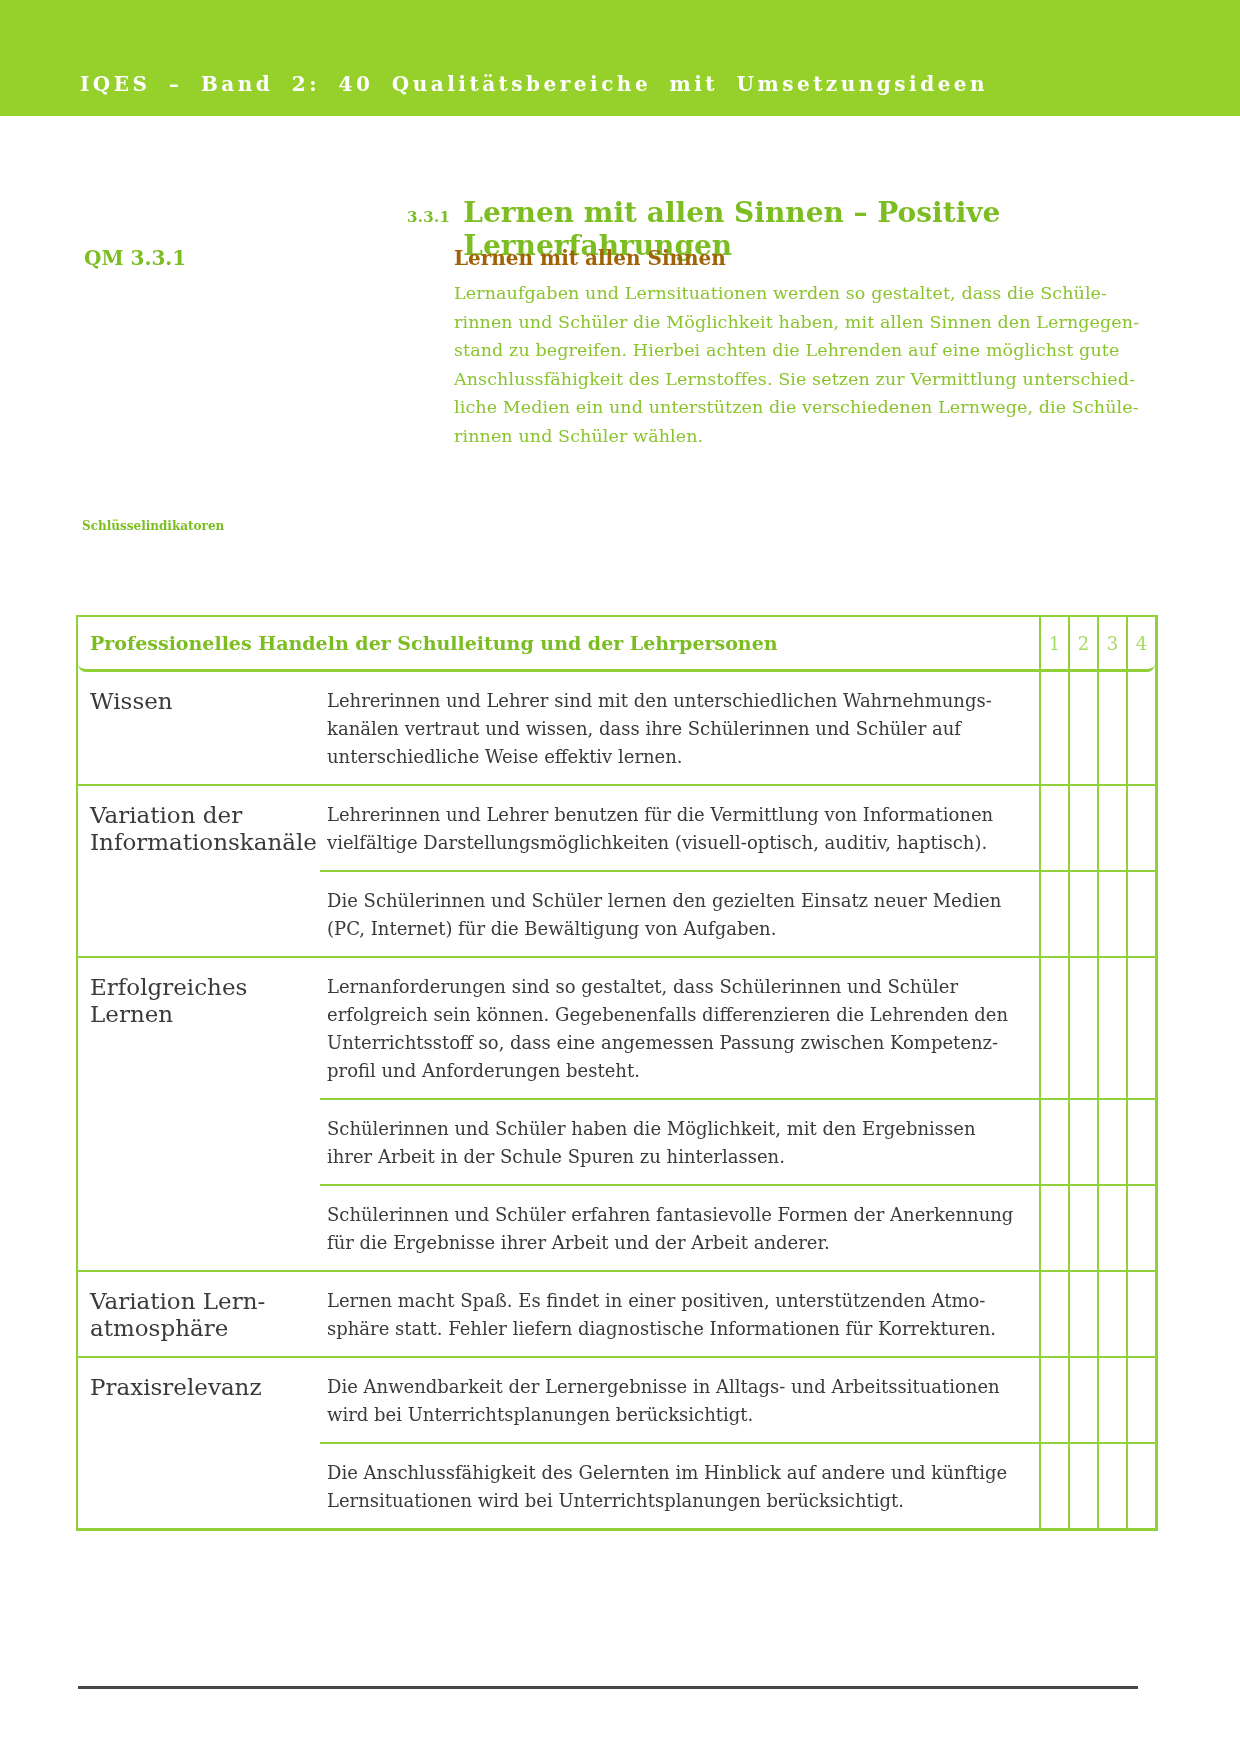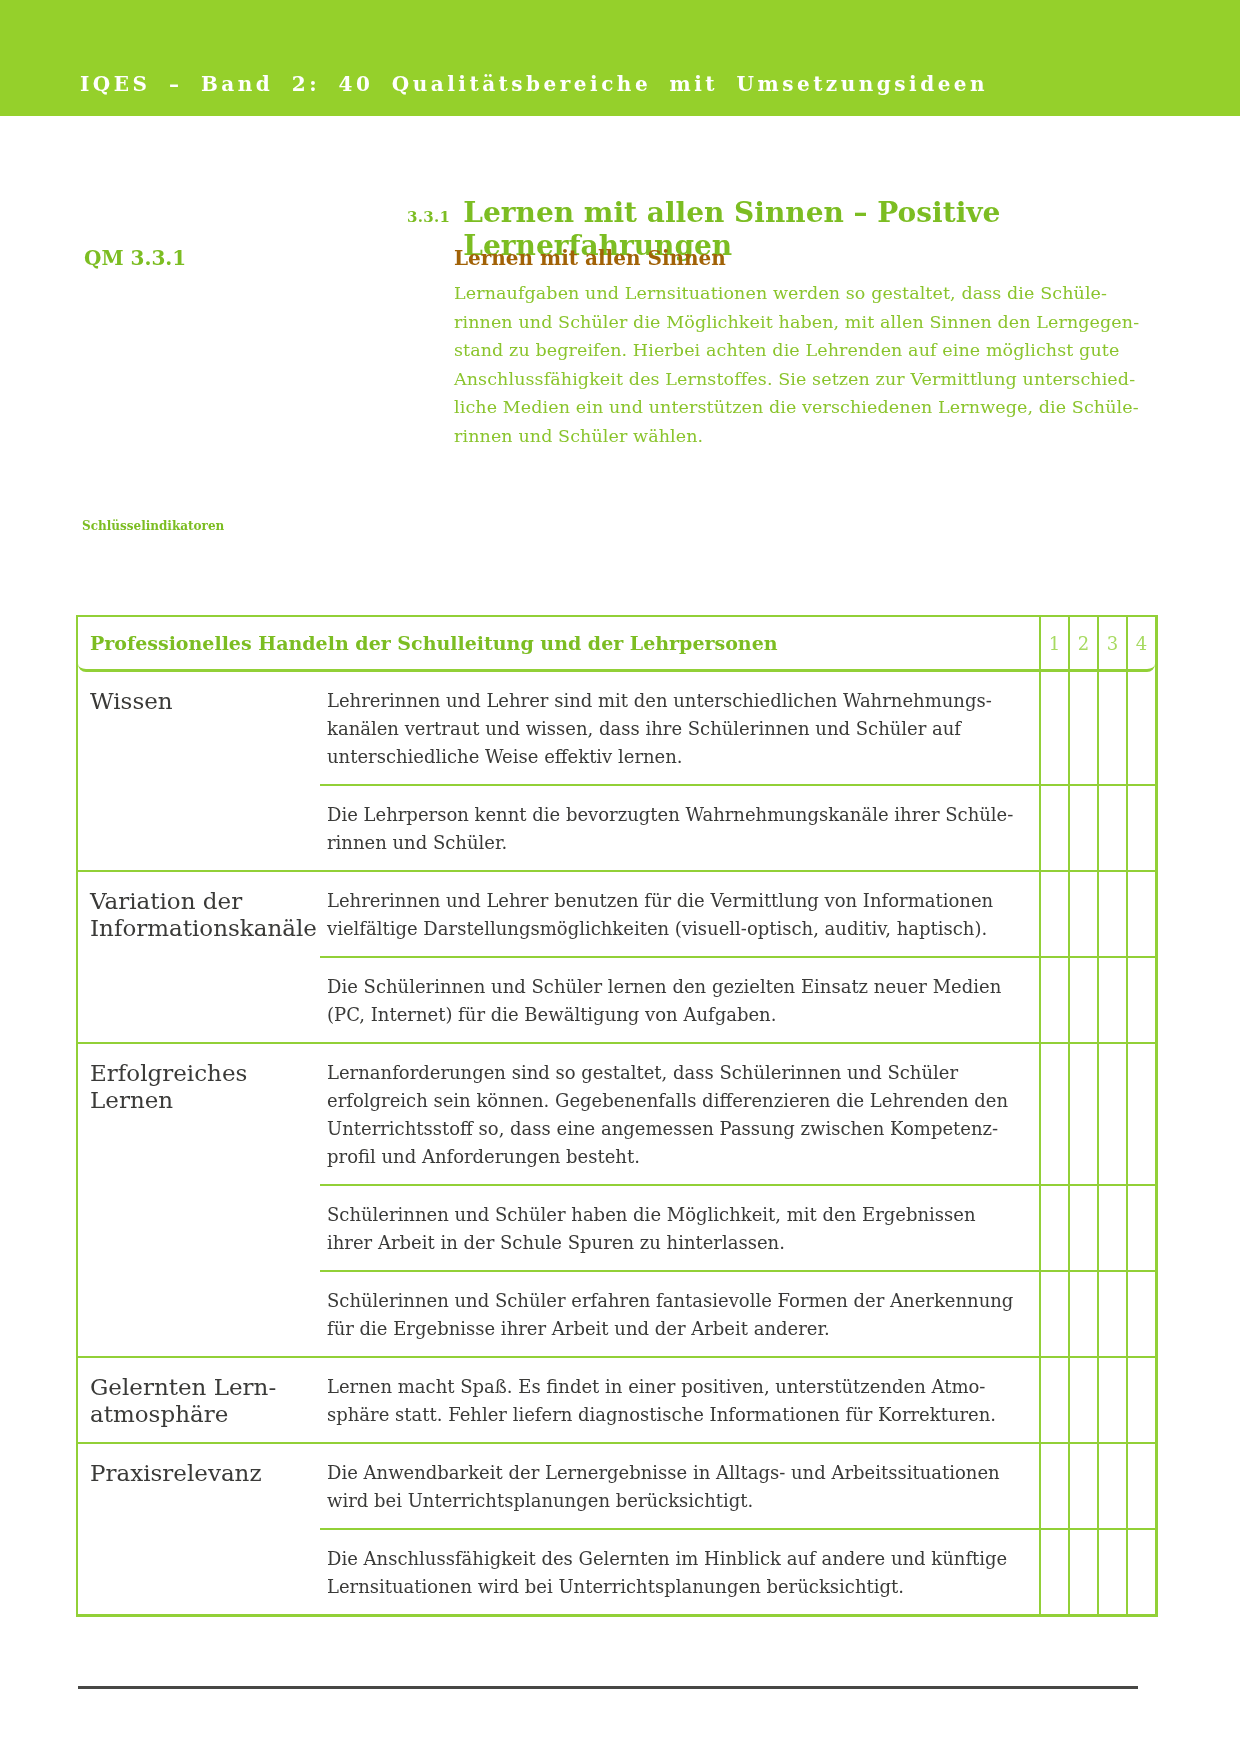--- a/index.html
+++ b/index.html
@@ -133,28 +133,20 @@
       <div class="inds">
         <div class="ind">
           <div class="ind-text">Lehrerinnen und Lehrer sind mit den unterschiedlichen Wahrnehmungs-
 kanälen vertraut und wissen, dass ihre Schülerinnen und Schüler auf
 unterschiedliche Weise effektiv lernen.</div>
           <div class="rating-cell"></div>
           <div class="rating-cell"></div>
           <div class="rating-cell"></div>
           <div class="rating-cell"></div>
         </div>
-        <div class="ind">
-          <div class="ind-text">Die Lehrperson kennt die bevorzugten Wahrnehmungskanäle ihrer Schüle-
-rinnen und Schüler.</div>
-          <div class="rating-cell"></div>
-          <div class="rating-cell"></div>
-          <div class="rating-cell"></div>
-          <div class="rating-cell"></div>
-        </div>
       </div>
     </div>
 
     <div class="trow">
       <div class="cat">Variation der
 Informationskanäle</div>
       <div class="inds">
         <div class="ind">
           <div class="ind-text">Lehrerinnen und Lehrer benutzen für die Vermittlung von Informationen
 vielfältige Darstellungsmöglichkeiten (visuell-optisch, auditiv, haptisch).</div>
@@ -200,21 +192,21 @@
 für die Ergebnisse ihrer Arbeit und der Arbeit anderer.</div>
           <div class="rating-cell"></div>
           <div class="rating-cell"></div>
           <div class="rating-cell"></div>
           <div class="rating-cell"></div>
         </div>
       </div>
     </div>
 
     <div class="trow">
-      <div class="cat">Gelernten Lern-
+      <div class="cat">Variation Lern-
 atmosphäre</div>
       <div class="inds">
         <div class="ind">
           <div class="ind-text">Lernen macht Spaß. Es findet in einer positiven, unterstützenden Atmo-
 sphäre statt. Fehler liefern diagnostische Informationen für Korrekturen.</div>
           <div class="rating-cell"></div>
           <div class="rating-cell"></div>
           <div class="rating-cell"></div>
           <div class="rating-cell"></div>
         </div>

